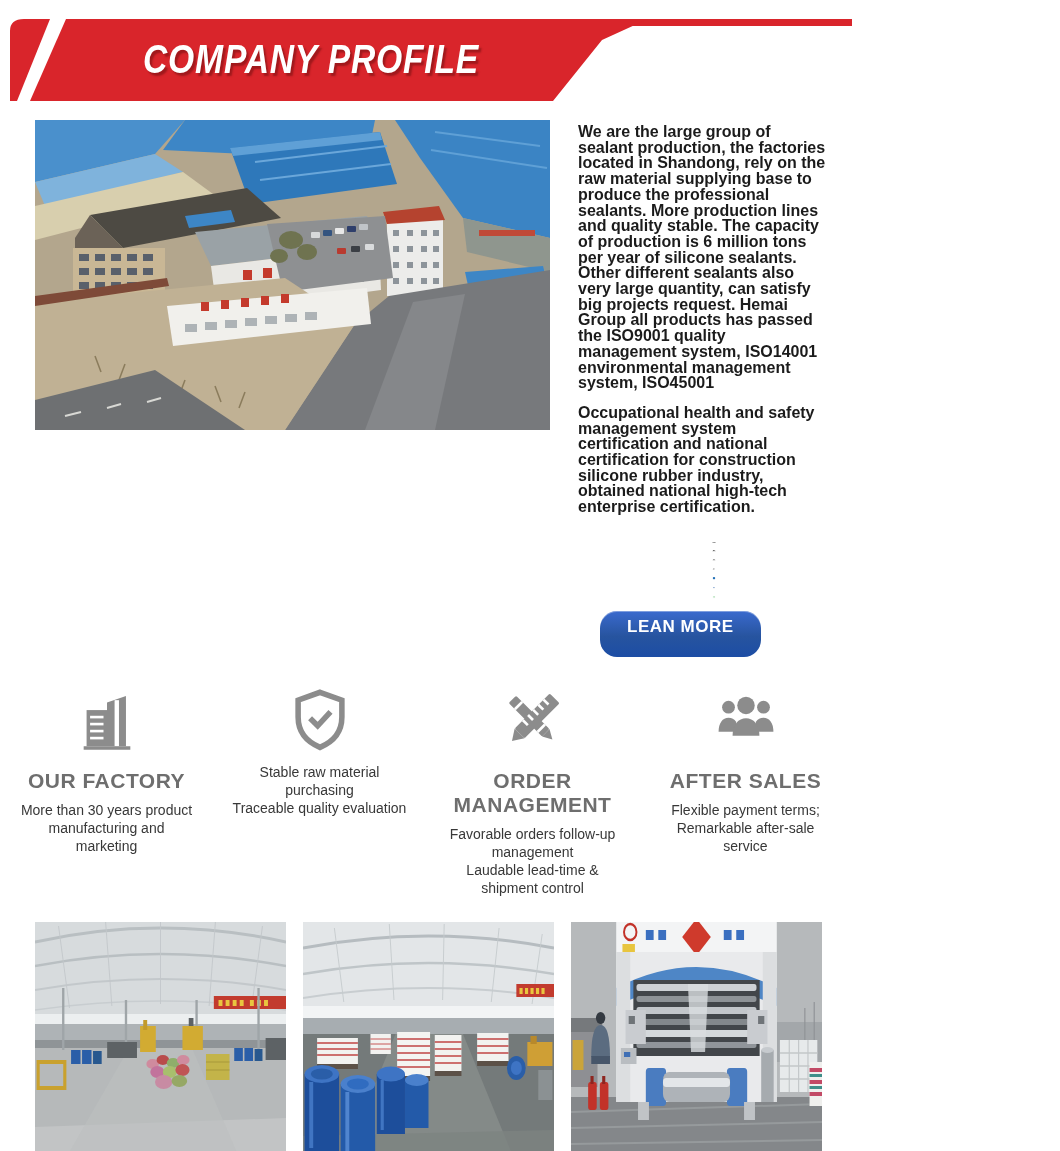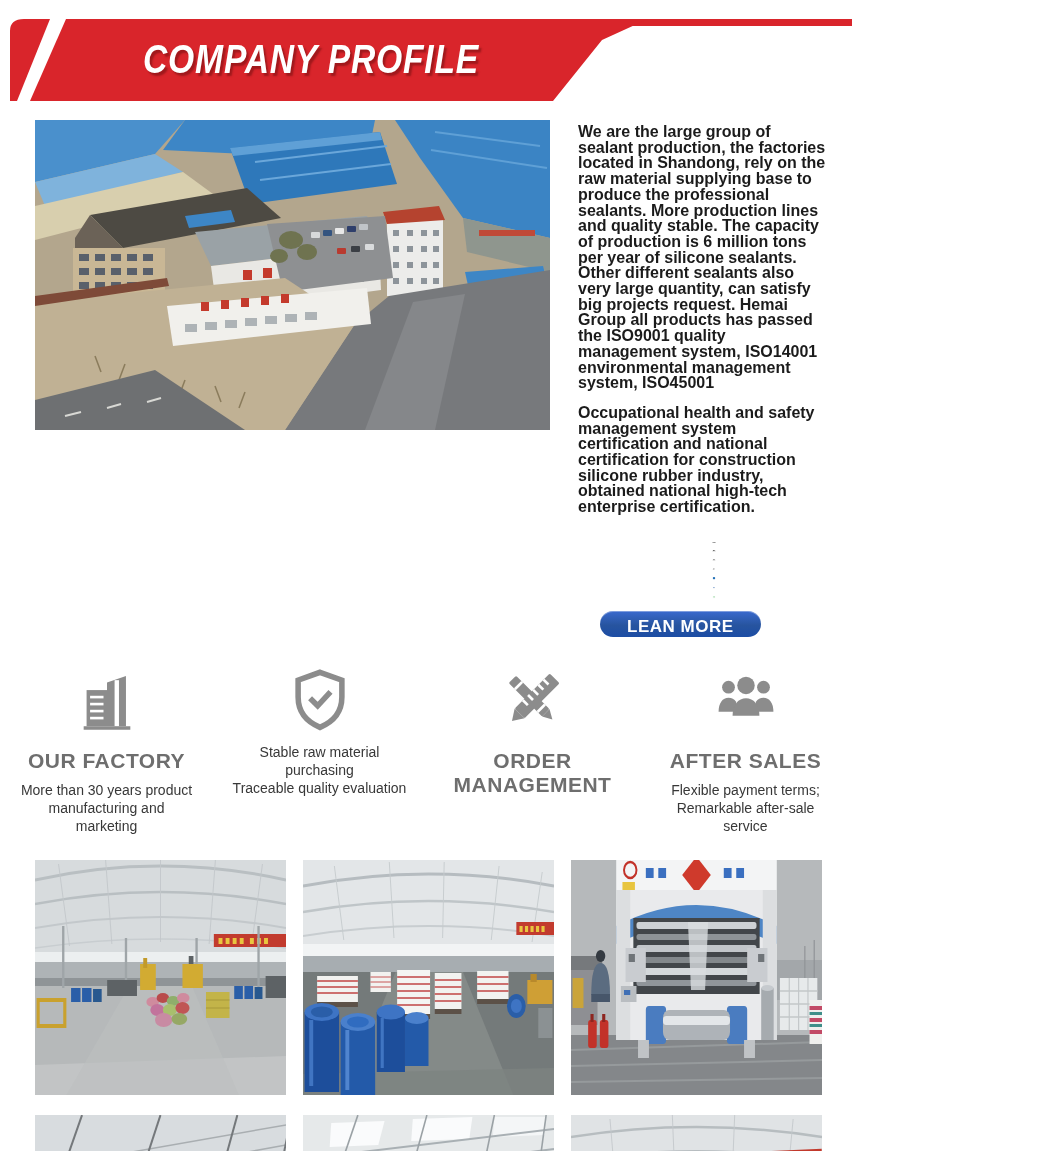--- a/index.html
+++ b/index.html
@@ -21,21 +21,21 @@
 
   
   .intro{display:flex;gap:28px;padding:5px 25px 0 35px;}
   .hero{width:515px;height:310px;flex:none;}
   .hero svg,.grid figure svg{width:100%;height:100%;display:block;}
   .intro-col{flex:1;min-width:0;padding-top:4px;}
   .intro-col p{margin:0 0 14px;font-size:16px;font-weight:700;line-height:15.7px;color:#1b1b1b;}
   .certs{display:flex;align-items:center;gap:7px;margin:26px 0 0 22px;height:58px;flex-direction:column;}
   .certs svg{display:block;}
   .certs text{font-family:"Liberation Sans",sans-serif;}
-  .learn-more{display:inline-block;margin:12px 0 0 22px;padding:6px 27px 0;
+  .learn-more{display:inline-block;margin:12px 0 0 22px;padding:6px 27px 20px;
     border:none;border-radius:17px;cursor:pointer;
     background:linear-gradient(180deg,#3a6ace 0%,#27549f 55%,#1c4da5 100%);
     box-shadow:inset 0 1px 0 rgba(255,255,255,0.35);
     color:#fff;font-weight:bold;font-size:17px;letter-spacing:0.5px;
     font-family:"Liberation Sans",sans-serif;}
 
   
   .features{display:flex;margin-top:24px;}
   .feature{flex:1;text-align:center;min-width:0;}
   .f-icon{height:74px;display:flex;align-items:flex-end;justify-content:center;}
@@ -301,20 +301,21 @@
               <line x1="9.6" y1="14.5" x2="12" y2="14.5"></line>
             </g>
             <g transform="rotate(-45 12 12)">
               <line x1="10.2" y1="5" x2="13.8" y2="5"></line>
                 <line x1="10.2" y1="16" x2="13.8" y2="16"></line>
             </g>
           </g>
         </svg>
       </div>
       <h2 class="f-title">ORDER MANAGEMENT</h2>
+      <p class="f-desc"><span>Favorable orders follow-up management</span><br><span>Laudable lead-time &amp; shipment control</span></p>
     </div>
 
     <div class="feature">
       <div class="f-icon">
         <svg viewBox="0 0 24 24">
           <g fill="#8c8c8c">
             <circle cx="6" cy="7.6" r="2.2"></circle>
             <path d="M2.6,16 c0,-3 1.4,-4.8 3.4,-4.8 c1.1,0 2,0.5 2.6,1.4 l0,3.4 z"></path>
             <circle cx="18" cy="7.6" r="2.2"></circle>
             <path d="M21.4,16 c0,-3 -1.4,-4.8 -3.4,-4.8 c-1.1,0 -2,0.5 -2.6,1.4 l0,3.4 z"></path>

